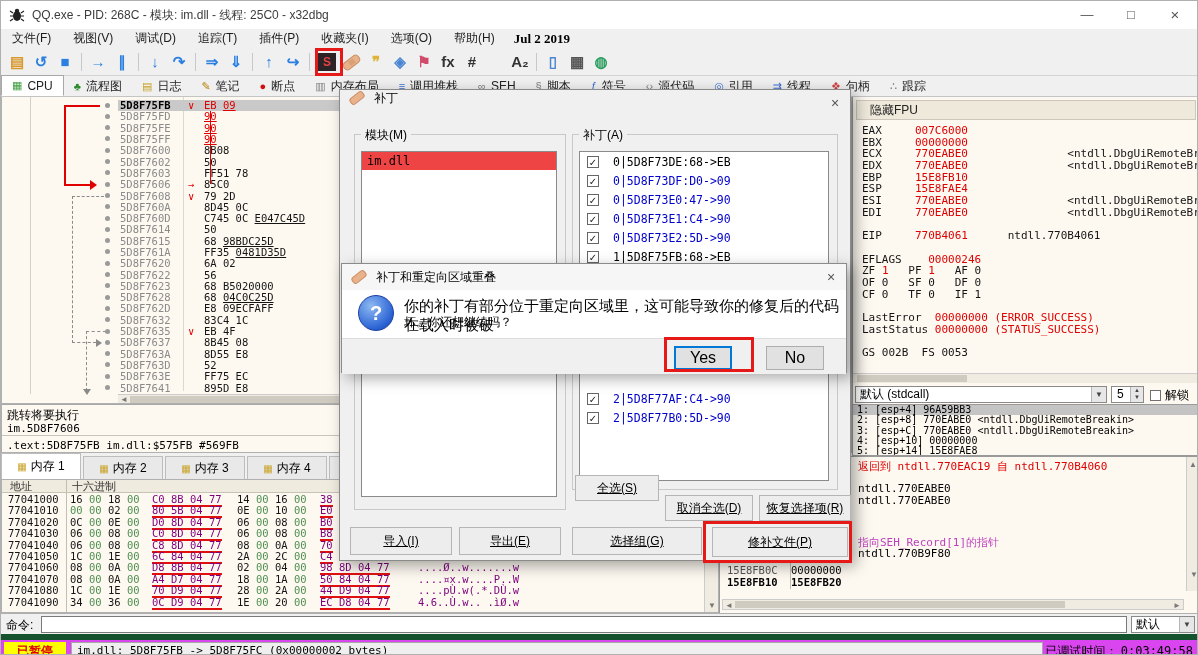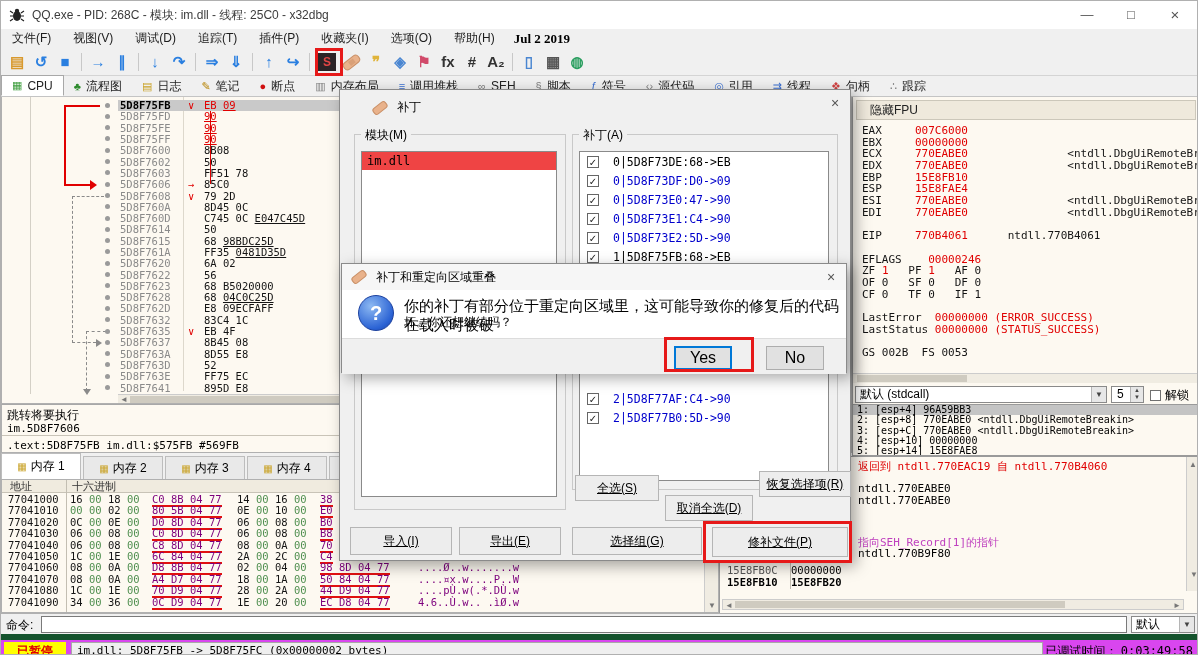--- a/index.html
+++ b/index.html
@@ -115,21 +115,21 @@
   .cmdlabel{position:absolute;left:5px;top:3px}
   .cmdinput{position:absolute;left:40px;top:2px;width:1086px;height:17px;background:#fff;border:1px solid #7a7a7a}
   .statusbar{position:absolute;left:0;top:633px;width:1198px;height:24px;background:#d946ef;border-top:6px solid #14532d}
   .stbadge{position:absolute;left:3px;top:2px;width:62px;height:18px;background:#ffff00;color:#e00000;font-weight:bold;text-align:center;line-height:18px}
   .stmsg{position:absolute;left:70px;top:2px;width:972px;height:18px;border:1px solid #a8a8a8;background:#efefef;font-family:"DejaVu Sans Mono",monospace;font-size:11px;line-height:16px;padding-left:5px}
   .sttime{position:absolute;right:6px;top:3px;white-space:nowrap}
   .sttime .tval{font-family:"DejaVu Sans Mono",monospace}
 
   
   .dlg{position:absolute;left:338px;top:88px;width:512px;height:472px;background:#f0f0f0;border:1px solid #8a8a8a;box-shadow:5px 5px 14px rgba(0,0,0,.35);z-index:10}
-  .dlg-title{position:absolute;left:6px;top:0;width:100%;height:26px;display:flex;align-items:flex-end;padding-left:26px}
+  .dlg-title{position:absolute;left:0;top:0;width:100%;height:26px;display:flex;align-items:flex-start;padding-left:9px}
   .dlg-x{position:absolute;right:0;top:0;width:30px;height:26px;text-align:center;line-height:26px;color:#555;font-size:14px}
   .mini-patch{width:18px;height:16px;position:relative;margin-right:7px}
   .mini-patch .strip{position:absolute;left:0;top:4px;width:16px;height:8px;background:#e9b28b;border:1px solid #c98f66;border-radius:3px;transform:rotate(-38deg)}
   .group{position:absolute;border:1px solid #c9c9c9}
   .glabel{position:absolute;top:-8px;left:6px;background:#f0f0f0;padding:0 4px}
   .g-mod{left:14px;top:44px;width:212px;height:376px}
   .g-pat{left:232px;top:44px;width:266px;height:356px}
   .modlist{position:absolute;left:6px;top:16px;width:196px;height:346px;background:#fff;border:1px solid #8a8a8a}
   .modrow{height:18px;line-height:18px;padding-left:5px;font-family:"DejaVu Sans Mono",monospace;font-size:12px}
   .modrow.sel{background:#ef4444}
@@ -207,21 +207,21 @@
     <div class="tsep"></div>
     <span class="ic-scylla">S</span>
     <span class="ic-patch">
       <i class="strip"></i>
     </span>
     <span class="ticon" style="color: rgb(224, 180, 58);">❞</span>
     <span class="ticon" style="color: rgb(74, 134, 209);">◈</span>
     <span class="ticon" style="color: rgb(209, 74, 106);">⚑</span>
     <span class="ticon" style="color: rgb(51, 51, 51);">fx</span>
     <span class="ticon" style="color: rgb(51, 51, 51);">#</span>
-    <span class="ticon" style="color: rgb(51, 51, 51);">A₂</span>
+    <span class="ticon" style="color: rgb(51, 51, 51); margin-left: 24px;">A₂</span>
     <div class="tsep"></div>
     <span class="ticon" style="color: rgb(74, 134, 209);">▯</span>
     <span class="ticon" style="color: rgb(85, 85, 85);">▦</span>
     <span class="ticon" style="color: rgb(42, 158, 95);">◍</span>
   </div>
 
 <div class="tabbar" id="tabbar">
     <div class="tab active">
       <span class="tabic" style="color: rgb(63, 158, 63);">▦</span>
       <span>CPU</span>
@@ -558,21 +558,21 @@
           <span class="ptxt blue">2|5D8F77AF:C4-&gt;90</span>
         </div>
         <div class="patrow">
           <span class="pcb">✓</span>
           <span class="ptxt blue">2|5D8F77B0:5D-&gt;90</span>
         </div>
       </div>
   </div>
   <div class="dbtn" style="left:235px;top:385px;width:84px;height:26px">全选(S)</div>
   <div class="dbtn" style="left:325px;top:405px;width:88px;height:26px">取消全选(D)</div>
-  <div class="dbtn" style="left:419px;top:381px;width:92px;height:26px">恢复选择项(R)</div>
+  <div class="dbtn" style="left:419px;top:405px;width:92px;height:26px">恢复选择项(R)</div>
   <div class="dbtn" style="left:10px;top:437px;width:102px;height:28px">导入(I)</div>
   <div class="dbtn" style="left:119px;top:437px;width:102px;height:28px">导出(E)</div>
   <div class="dbtn" style="left:232px;top:437px;width:130px;height:28px">选择组(G)</div>
   <div class="dbtn" style="left:372px;top:437px;width:136px;height:30px">修补文件(P)</div>
 </div>
 
 <div class="cdlg">
   <div class="cdlg-title">
     <span class="mini-patch">
         <i class="strip"></i>

